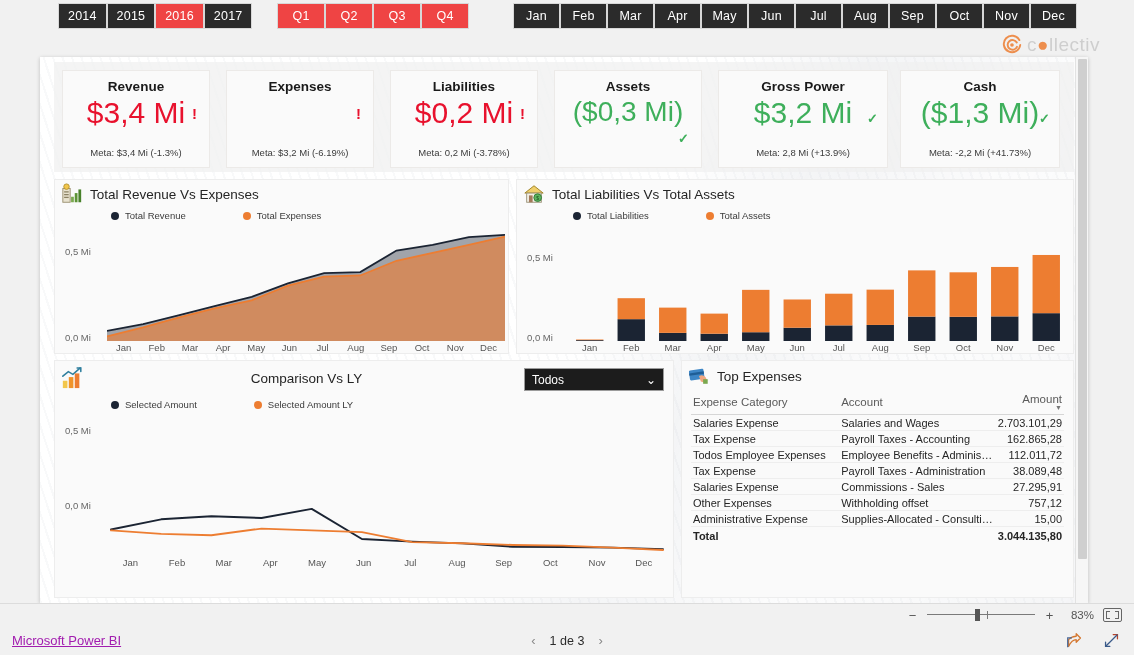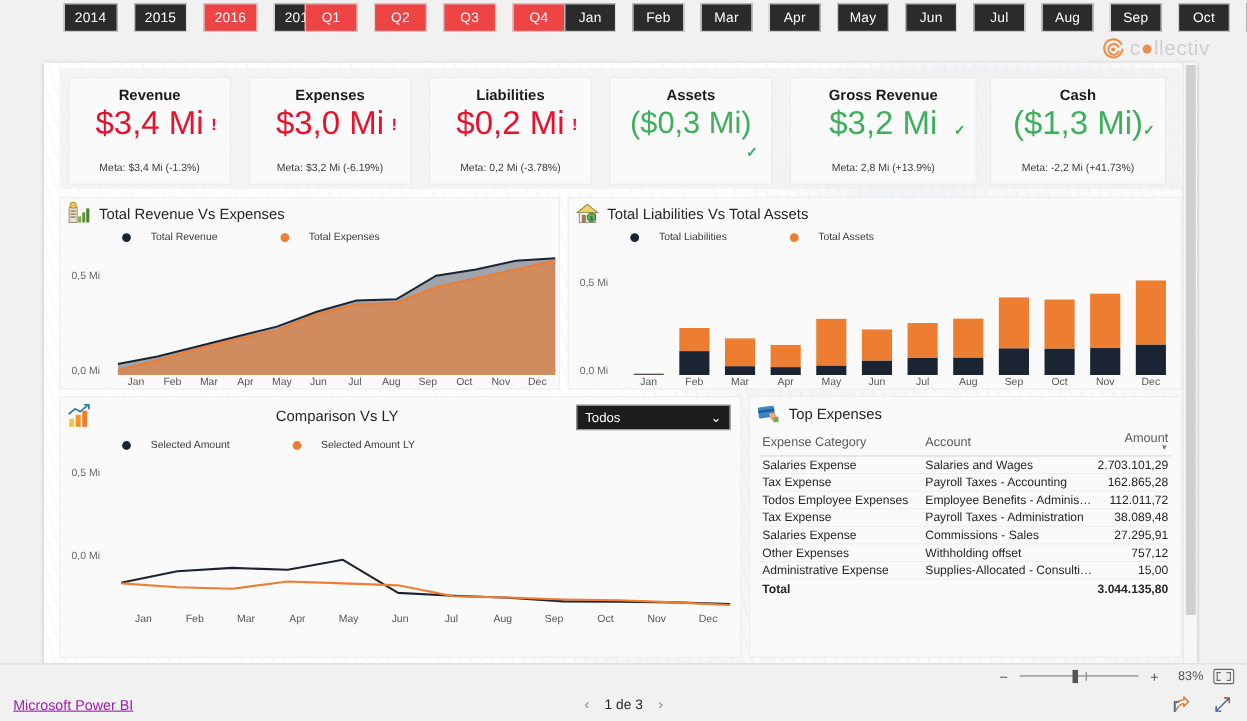--- a/index.html
+++ b/index.html
@@ -6,21 +6,21 @@
   html, body {
     width: 1134px; height: 655px;
     font-family: "Liberation Sans", sans-serif;
     background: #f1f1f1;
     overflow: hidden;
   }
   #root { position: relative; width: 1134px; height: 655px; background: #f1f1f1; }
 
   
   .slicer-strip { position: absolute; left: 0; top: 0; width: 1134px; height: 33px; }
-  .slicer-group { position: absolute; top: 3px; display: flex; gap: 15px; }
+  .slicer-group { position: absolute; top: 3px; display: flex; gap: 0; }
   .slicer-btn {
     height: 26px; min-width: 44px; padding: 0 9px;
     display: flex; align-items: center; justify-content: center;
     color: #ffffff; font-size: 12.5px; letter-spacing: .2px;
     border: 1px solid #d8d8d8; cursor: pointer; user-select: none;
   }
   .slicer-btn.on  { background: #ef4444; }
   .slicer-btn.off { background: #2b2b2b; }
   .sg-year  { left: 58px; }
   .sg-qtr   { left: 277px; }
@@ -79,21 +79,21 @@
   .kpi-flag.bad  { color: #e8112d; }
   .kpi-flag.good { color: #3eaf5b; }
 
   
   .tile { position: absolute; background: #fafafa; border: 1px solid #ededed; }
   .tile-head { display: flex; align-items: center; height: 28px; padding-left: 6px; gap: 7px; }
   .tile-ico { width: 22px; height: 22px; flex: 0 0 22px; }
   .tile-title { font-size: 13.5px; color: #252525; font-weight: normal; }
   .tile-title.centered { flex: 1; text-align: center; padding-right: 150px; }
   .legend { display: flex; align-items: center; gap: 9px; padding-left: 8px; margin-top: 2px; }
-  .lg { display: flex; align-items: center; gap: 18px; font-size: 9.5px; color: #3b3b3b; padding-left: 48px; }
+  .lg { display: flex; align-items: center; gap: 6px; font-size: 9.5px; color: #3b3b3b; padding-left: 48px; }
   .lg-dot { width: 8px; height: 8px; border-radius: 50%; }
   .plot { position: absolute; left: 0; right: 4px; }
   .ylab { position: absolute; font-size: 9.5px; color: #666; }
   .xband { position: absolute; left: 0; right: 0; display: flex; }
   .xband span { flex: 1; text-align: center; font-size: 9.5px; color: #555; }
 
   
   .todos-select {
     position: absolute; width: 140px; height: 23px;
     background: #1c1c1c; border: 1px solid #9b9b9b;
@@ -207,37 +207,36 @@
 
       <div class="kpi-band" id="kpi-band">
           <div class="kpi" style="left: 8px; width: 148px;">
             <div class="kpi-title">Revenue</div>
             <div class="kpi-value bad">$3,4 Mi</div>
             <div class="kpi-flag bad" style="right: 12px; top: 34px;">!</div>
             <div class="kpi-meta">Meta: $3,4 Mi (-1.3%)</div>
           </div>
           <div class="kpi" style="left: 172px; width: 148px;">
             <div class="kpi-title">Expenses</div>
-            <div class="kpi-value bad">$3,0 Mi</div>
             <div class="kpi-flag bad" style="right: 12px; top: 34px;">!</div>
             <div class="kpi-meta">Meta: $3,2 Mi (-6.19%)</div>
           </div>
           <div class="kpi" style="left: 336px; width: 148px;">
             <div class="kpi-title">Liabilities</div>
             <div class="kpi-value bad">$0,2 Mi</div>
             <div class="kpi-flag bad" style="right: 12px; top: 34px;">!</div>
             <div class="kpi-meta">Meta: 0,2 Mi (-3.78%)</div>
           </div>
           <div class="kpi" style="left: 500px; width: 148px;">
             <div class="kpi-title">Assets</div>
             <div class="kpi-value good" style="font-size: 28px; line-height: 30px;">($0,3 Mi)</div>
             <div class="kpi-flag good" style="right: 12px; top: 60px; font-size: 13px;">✓</div>
           </div>
           <div class="kpi" style="left: 664px; width: 170px;">
-            <div class="kpi-title">Gross Revenue</div>
+            <div class="kpi-title">Gross Power</div>
             <div class="kpi-value good">$3,2 Mi</div>
             <div class="kpi-flag good" style="right: 9px; top: 40px; font-size: 13px;">✓</div>
             <div class="kpi-meta">Meta: 2,8 Mi (+13.9%)</div>
           </div>
           <div class="kpi" style="left: 846px; width: 160px;">
             <div class="kpi-title">Cash</div>
             <div class="kpi-value good">($1,3 Mi)</div>
             <div class="kpi-flag good" style="right: 9px; top: 40px; font-size: 13px;">✓</div>
             <div class="kpi-meta">Meta: -2,2 Mi (+41.73%)</div>
           </div>

